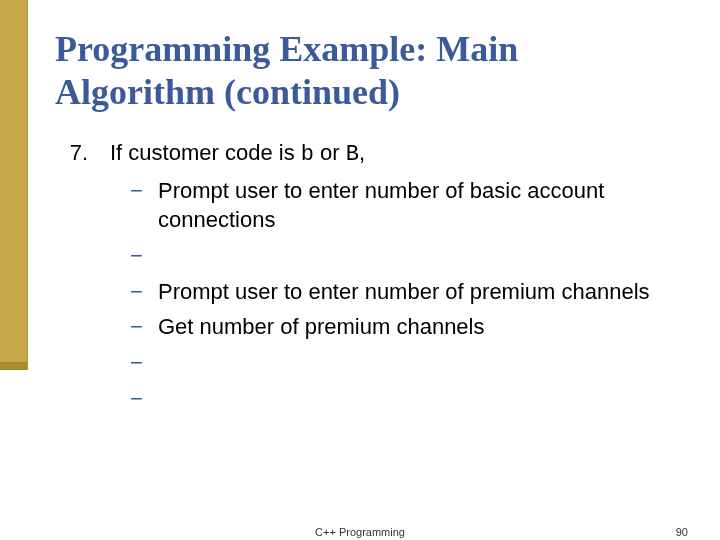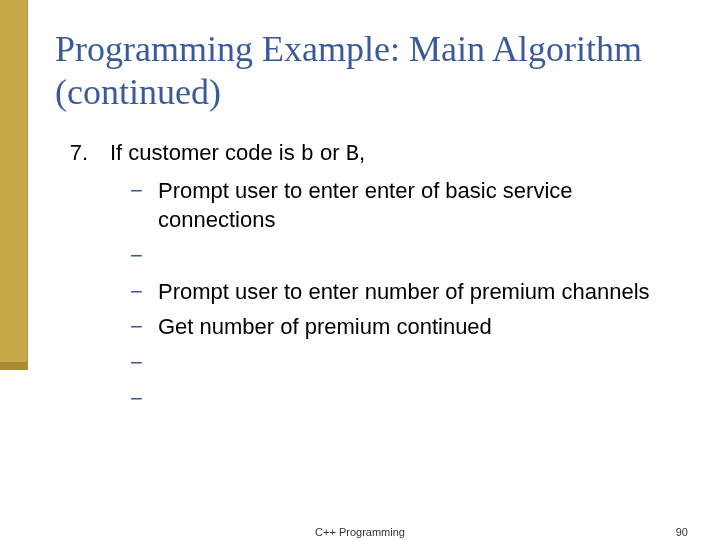--- a/index.html
+++ b/index.html
@@ -28,21 +28,21 @@
     width: 100%;
     height: 8px;
     background: #a88c30;
   }
   .slide-title {
     position: absolute;
     left: 55px;
     top: 28px;
     font-family: Georgia, 'Times New Roman', serif;
     font-size: 36px;
-    font-weight: normal;
+    font-weight: bold;
     color: #3b5a9a;
     line-height: 1.2;
     width: 620px;
   }
   .body {
     position: absolute;
     left: 62px;
     top: 138px;
     width: 610px;
     color: #000;
@@ -102,32 +102,32 @@
 <div class="body">
   <div class="list-item">
     <div class="list-number">7.</div>
     <div>
       <span>If customer code is </span><span class="code">b</span><span> or </span><span class="code">B</span><span>,</span>
     </div>
   </div>
   <div class="sublist">
     <div class="sub-item">
       <div class="sub-dash">−</div>
-      <div>Prompt user to enter enter of basic service connections</div>
+      <div>Prompt user to enter number of basic account connections</div>
     </div>
     <div class="sub-item">
       <div class="sub-dash">−</div>
     </div>
     <div class="sub-item">
       <div class="sub-dash">−</div>
       <div>Prompt user to enter number of premium channels</div>
     </div>
     <div class="sub-item">
       <div class="sub-dash">−</div>
-      <div>Get number of premium continued</div>
+      <div>Get number of premium channels</div>
     </div>
     <div class="sub-item">
       <div class="sub-dash">−</div>
     </div>
     <div class="sub-item">
       <div class="sub-dash">−</div>
     </div>
   </div>
 </div>
 

